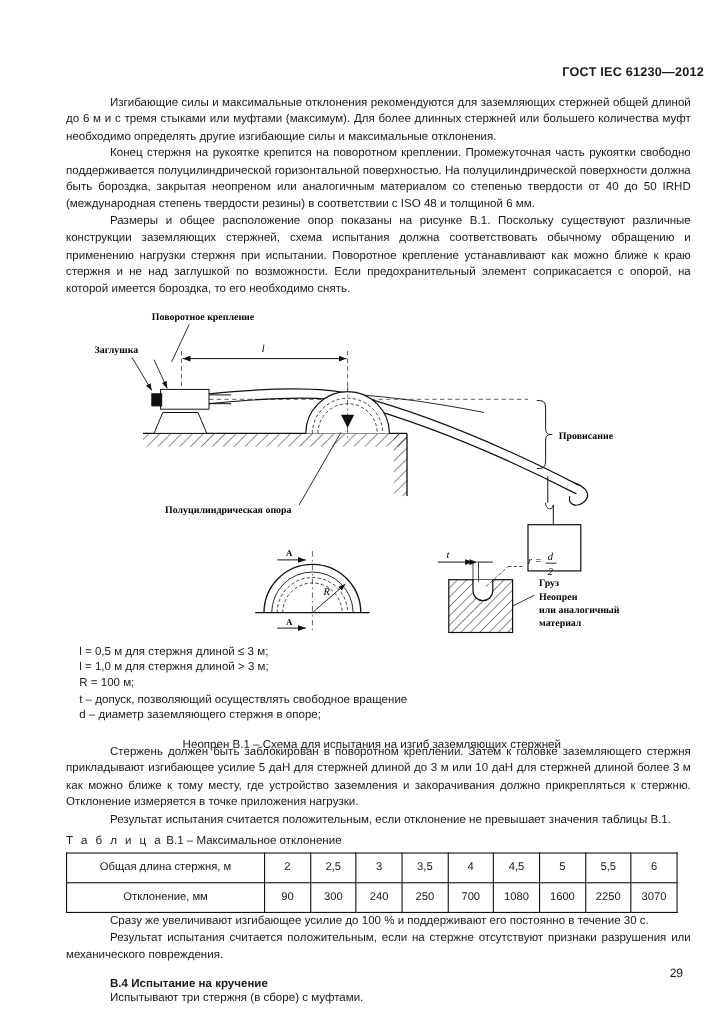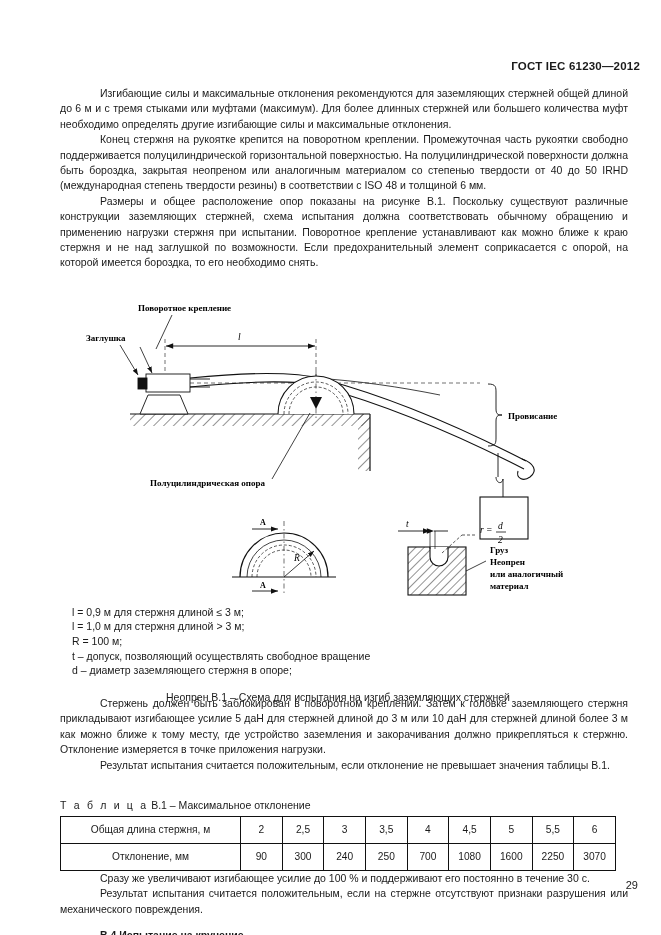--- a/index.html
+++ b/index.html
@@ -38,40 +38,40 @@
     margin: 0 0 0 0;
     font-size: 10.5px;
     line-height: 15.4px;
     text-align: justify;
     text-indent: 40px;
     -webkit-hyphens: none;
     hyphens: none;
   }
   .figure-wrap {
     position: relative;
-    margin-top: 30px;
+    margin-top: 10px;
     width: 556px;
     height: 395px;
   }
   .fig-svg { display: block; }
   .legend {
     margin-top: 4px;
     margin-left: 12px;
     font-size: 10.5px;
     line-height: 14.6px;
   }
   .legend .ln { white-space: nowrap; }
   .fig-caption {
     margin-top: 13px;
     text-align: center;
     font-size: 10.5px;
   }
   .after-fig { margin-top: 15px; }
   .table-title {
-    margin-top: 26px;
+    margin-top: 5px;
     font-size: 10.5px;
   }
   .table-title .spaced {
     letter-spacing: 2.2px;
   }
   table.data {
     margin-top: 5px;
     border-collapse: collapse;
     width: 556px;
     table-layout: fixed;
@@ -94,21 +94,21 @@
   }
   .tail { margin-top: 14px; }
   .subhead {
     margin-top: 12px;
     font-size: 10.5px;
     font-weight: bold;
     text-indent: 40px;
   }
   .pageno {
     position: absolute;
-    right: 23px;
+    right: 40px;
     bottom: 44px;
     font-size: 11px;
     margin-left: 48px;
   }
   svg text { font-family: "Liberation Serif", serif; }
   .lbl-bold {
     font-family: "Liberation Serif", serif;
     font-weight: bold;
     font-size: 9px;
   }
@@ -243,21 +243,21 @@
           <text class="lbl-bold" x="100" y="52">Неопрен</text>
           <text class="lbl-bold" x="100" y="64">или аналогичный</text>
           <text class="lbl-bold" x="100" y="76">материал</text>
           <text class="lbl-bold" x="36" y="96">A - A</text>
         </g>
 
         <text class="lbl-bold" x="192" y="322">Свойства полуцилиндрической опоры</text>
       </svg>
 
       <div class="legend">
-        <div class="ln">l = 0,9 м для стержня длиной ≤ 3 м;</div>
+        <div class="ln">l = 0,5 м для стержня длиной ≤ 3 м;</div>
         <div class="ln">l = 1,0 м для стержня длиной &gt; 3 м;</div>
         <div class="ln">R = 100 м;</div>
         <div class="ln">t – допуск, позволяющий осуществлять свободное вращение</div>
         <div class="ln">d – диаметр заземляющего стержня в опоре;</div>
       </div>
 
       <div class="fig-caption">Неопрен В.1 – Схема для испытания на изгиб заземляющих стержней</div>
     </div>
 
     <p class="body-text after-fig">Стержень должен быть заблокирован в поворотном креплении. Затем к головке заземляющего стержня прикладывают изгибающее усилие 5 даН для стержней длиной до 3 м или 10 даН для стержней длиной более 3 м как можно ближе к тому месту, где устройство заземления и закорачивания должно прикрепляться к стержню. Отклонение измеряется в точке приложения нагрузки.</p>

